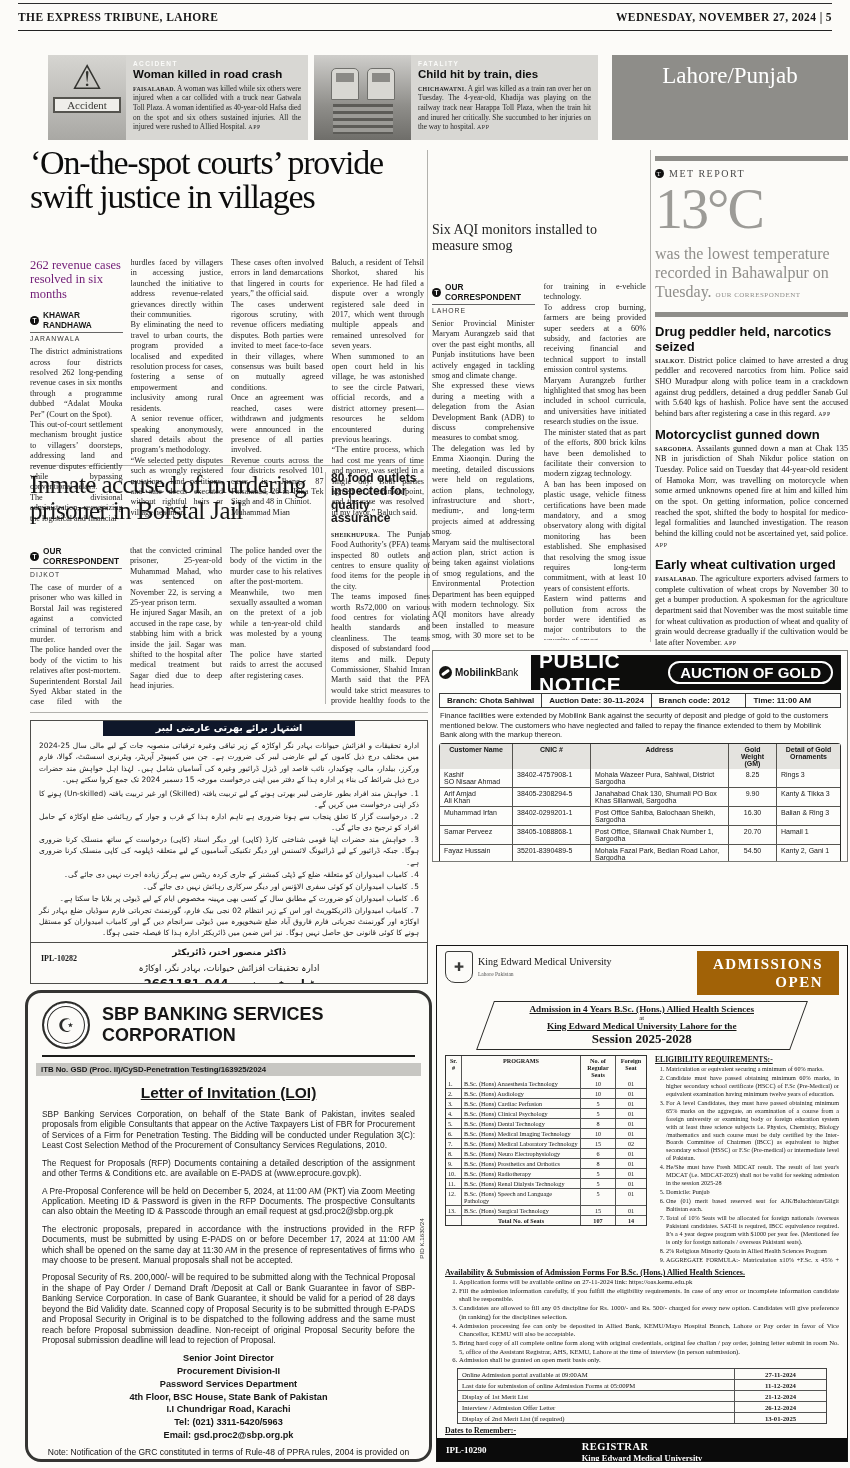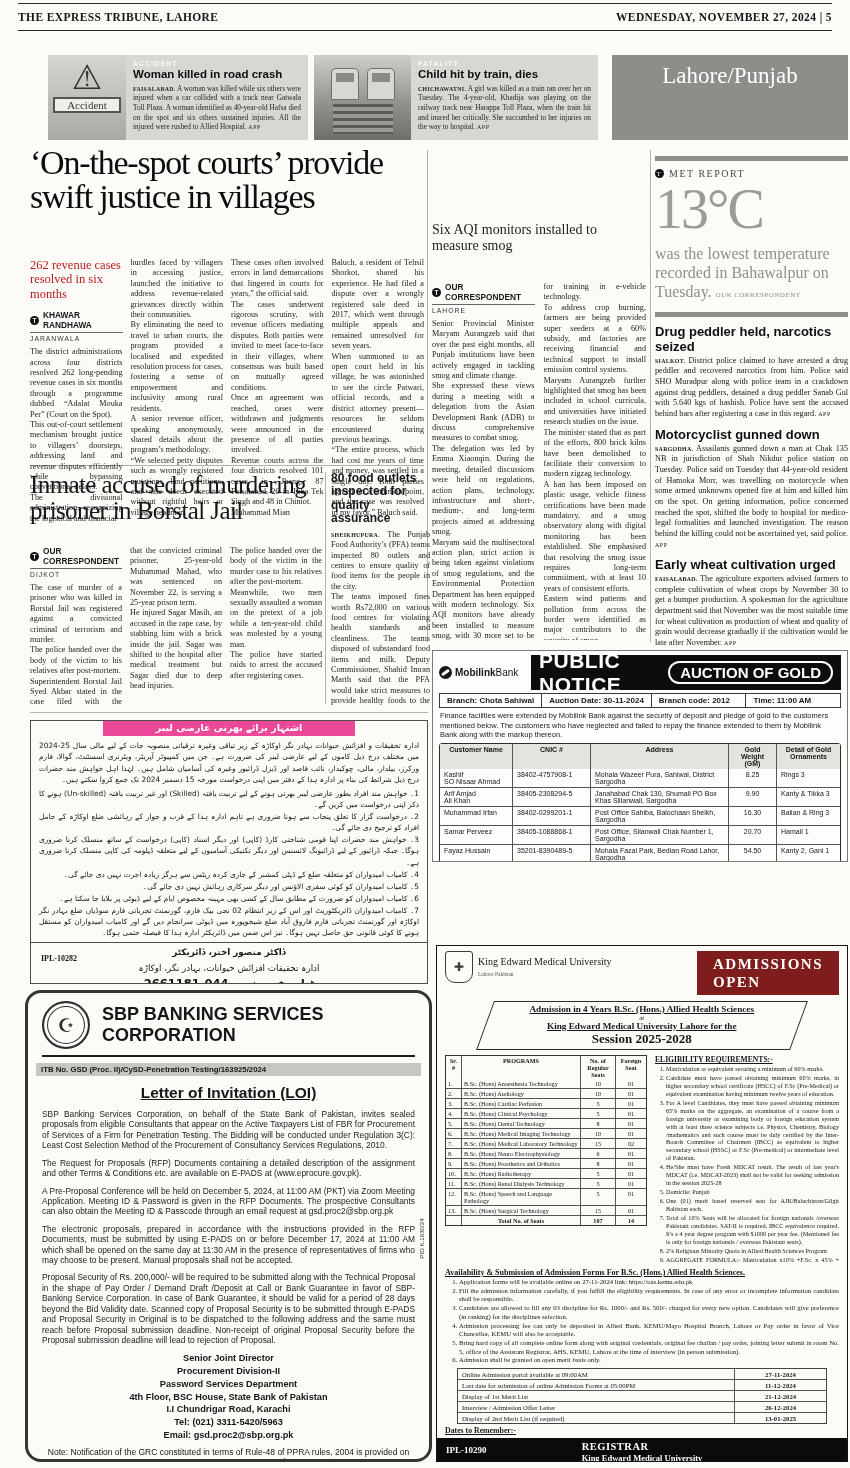--- a/index.html
+++ b/index.html
@@ -31,21 +31,21 @@
   .section-box{position:absolute;left:612px;top:55px;width:236px;height:85px;background:#8e8d89;color:#fff;
                text-align:center;padding:8px 12px;box-sizing:border-box;font-size:23px;}
   
   .vline{position:absolute;border-left:1px solid #b2b1ad;}
   .hline{position:absolute;border-top:1px solid #b2b1ad;}
   
   .lead-head{position:absolute;left:30px;top:146px;width:394px;font-size:34px;line-height:1.0;letter-spacing:-1.2px;color:#0d0d0d;}
   .lead-cols{position:absolute;left:30px;top:258px;width:394px;height:306px;display:flex;gap:8px;}
   .col{flex:1;overflow:hidden;}
   .body-text{font-size:8.2px;line-height:1.27;text-align:justify;white-space:pre-line;color:#1d1d1d;}
-  .subhead{font-size:12.5px;line-height:1.15;color:#b91c1c;margin-bottom:9px;}
+  .subhead{font-size:12.5px;line-height:1.15;color:#701a75;margin-bottom:9px;}
   .byline{font-family:"Liberation Sans","DejaVu Sans",sans-serif;font-weight:bold;font-size:8.3px;
           border-bottom:1px solid #666;padding-bottom:2px;display:flex;align-items:center;gap:4px;}
   .byline-loc{font-family:"Liberation Sans","DejaVu Sans",sans-serif;font-size:6.8px;letter-spacing:1px;color:#333;margin:2px 0 5px;}
   .roundel{display:inline-flex;flex:0 0 auto;width:9px;height:9px;border-radius:50%;background:#111;color:#fff;
            font-size:6.5px;align-items:center;justify-content:center;}
   
   .adb-head{position:absolute;left:432px;top:148px;width:214px;font-size:23px;line-height:1.02;letter-spacing:-.4px;}
   .adb-sub{position:absolute;left:432px;top:222px;width:190px;font-size:14px;line-height:1.16;color:#222;}
   .adb-cols{position:absolute;left:432px;top:282px;width:214px;height:358px;display:flex;gap:9px;}
   
@@ -58,21 +58,21 @@
   .rail-brief-head{font-family:"Liberation Sans","DejaVu Sans",sans-serif;font-weight:bold;font-size:13px;margin:7px 0 2px;color:#0f0f0f;}
   .rail-brief-body{font-size:8.2px;line-height:1.3;text-align:justify;}
   
   .inmate-head{position:absolute;left:30px;top:472px;width:294px;font-size:25px;line-height:1.05;letter-spacing:-.6px;}
   .inmate-cols{position:absolute;left:30px;top:546px;width:292px;height:158px;display:flex;gap:8px;}
   .food{position:absolute;left:331px;top:472px;width:99px;height:234px;overflow:hidden;}
   .food-head{font-family:"Liberation Sans","DejaVu Sans",sans-serif;font-weight:bold;font-size:12px;line-height:1.12;margin-bottom:4px;}
   
   .urdu{position:absolute;left:30px;top:720px;width:398px;height:264px;border:1px solid #4d4d4a;box-sizing:border-box;
         direction:rtl;font-family:"DejaVu Sans",sans-serif;padding:3px 8px;overflow:hidden;}
-  .urdu-bar{width:252px;margin:-3px auto 4px;background:#ec4899;color:#fff;text-align:center;font-size:9.5px;
+  .urdu-bar{width:252px;margin:-3px auto 4px;background:#0f172a;color:#fff;text-align:center;font-size:9.5px;
             font-weight:bold;padding:1px 0 3px;}
   .urdu-intro{font-size:7.4px;line-height:1.55;text-align:justify;}
   .urdu-item{font-size:7.4px;line-height:1.5;text-align:justify;margin-top:1px;}
   .urdu-sep{border-top:1px solid #4d4d4a;margin:4px -8px 2px;}
   .urdu-sig{text-align:center;font-weight:bold;font-size:8.8px;line-height:1.8;}
   .urdu-phone{text-align:center;font-weight:bold;font-size:11.5px;}
   .urdu-ipl{position:absolute;left:10px;bottom:20px;direction:ltr;font-family:"Liberation Serif",serif;font-weight:bold;font-size:8px;}
   
   .gold{position:absolute;left:432px;top:650px;width:416px;height:212px;border:1px solid #7a7a76;background:#fdfdfb;
         box-sizing:border-box;padding:4px 6px;font-family:"Liberation Sans","DejaVu Sans",sans-serif;overflow:hidden;}
@@ -112,21 +112,21 @@
   .sbp-pid{position:absolute;right:-12px;top:52%;transform:rotate(-90deg);font-size:6.2px;color:#333;}
   
   .kemu{position:absolute;left:436px;top:945px;width:412px;height:517px;border:1.5px solid #141414;box-sizing:border-box;
         padding:5px 8px;overflow:hidden;}
   .kemu-toprow{display:flex;justify-content:space-between;align-items:flex-start;}
   .kemu-logo{display:flex;align-items:center;gap:5px;}
   .kemu-crest{width:26px;height:30px;border:1.5px solid #3b3b39;border-radius:3px 3px 10px 10px;display:flex;
               align-items:center;justify-content:center;font-size:12px;color:#3b3b39;}
   .kemu-name{font-size:10px;line-height:1.1;}
   .kemu-name small{font-size:5.5px;color:#555;}
-  .kemu-adm{background:#7f1d1d;color:#fff;text-align:left;padding:4px 16px;font-size:15px;font-weight:bold;
+  .kemu-adm{background:#a16207;color:#fff;text-align:right;padding:4px 16px;font-size:15px;font-weight:bold;
             letter-spacing:1.5px;line-height:1.2;}
   .kemu-banner{width:75%;margin:6px auto 5px;border:1.2px solid #2a2a28;transform:skewX(-20deg);padding:2px 8px;}
   .kemu-banner-in{transform:skewX(20deg);text-align:center;}
   .kb1{font-size:9.2px;font-weight:bold;text-decoration:underline;}
   .kb2{font-size:6.8px;}
   .kb4{font-size:13px;font-weight:bold;}
   .kemu-main{display:flex;gap:8px;height:210px;overflow:hidden;margin-top:2px;}
   .ktable{width:200px;flex:0 0 auto;border:1px solid #333;font-size:6.2px;align-self:flex-start;}
   .krow{display:grid;grid-template-columns:15px 1fr 35px 31px;border-top:0.5px solid #555;}
   .krow:first-child{border-top:none;}

